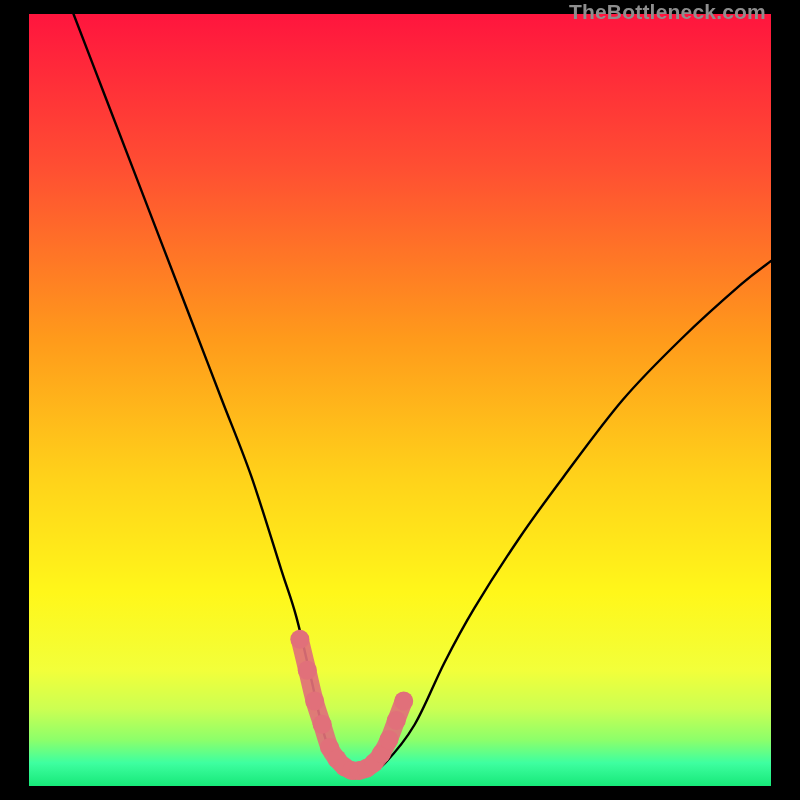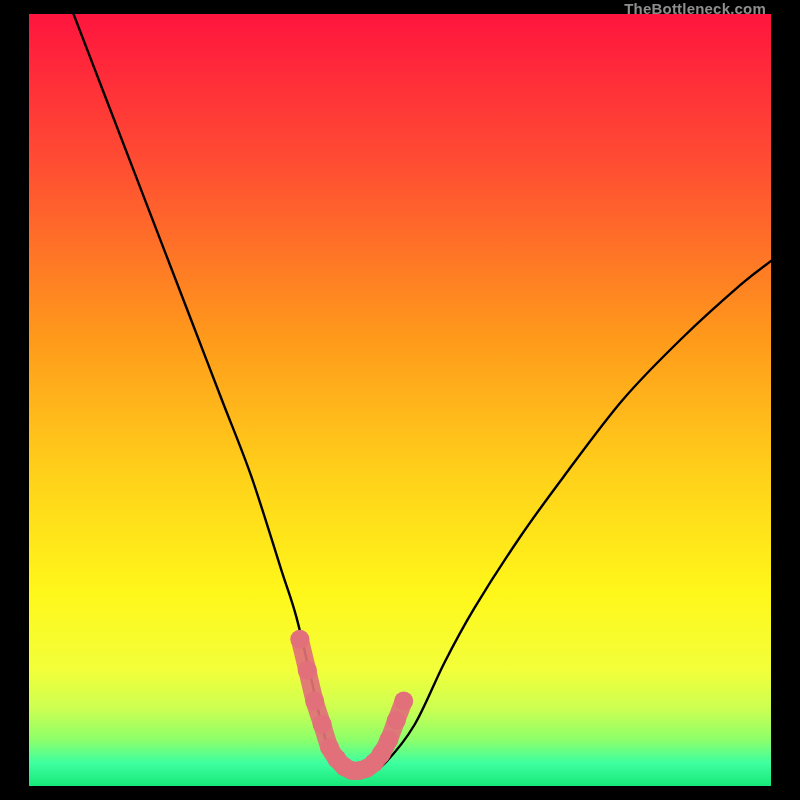--- a/index.html
+++ b/index.html
@@ -23,21 +23,21 @@
     left: 0;
     top: 0;
     width: 742px;
     height: 772px;
   }
   .watermark {
     position: absolute;
     top: 0px;
     right: 34px;
     font-family: Arial, Helvetica, sans-serif;
-    font-size: 15px;
+    font-size: 21px;
     font-weight: 600;
     color: #8e8e8e;
     letter-spacing: 0.2px;
     user-select: none;
   }
 </style>
 </head>
 <body>
 
 <div class="frame">

